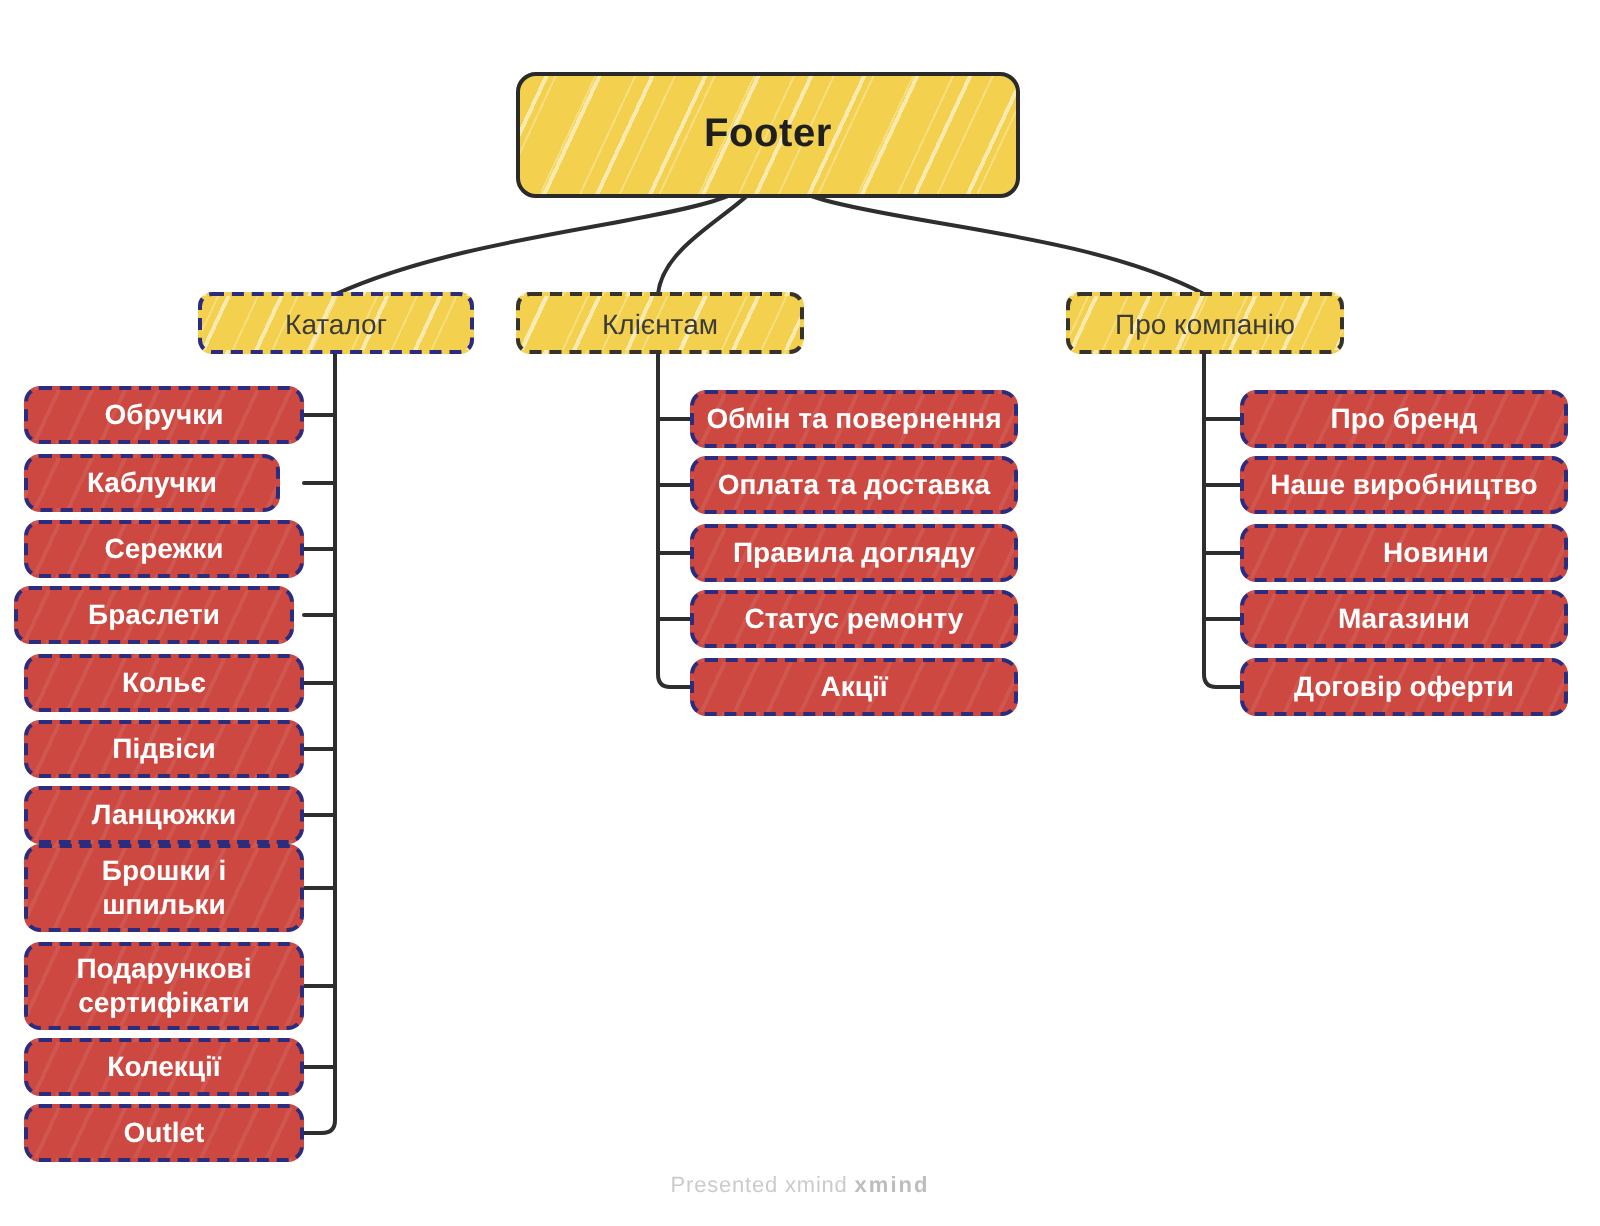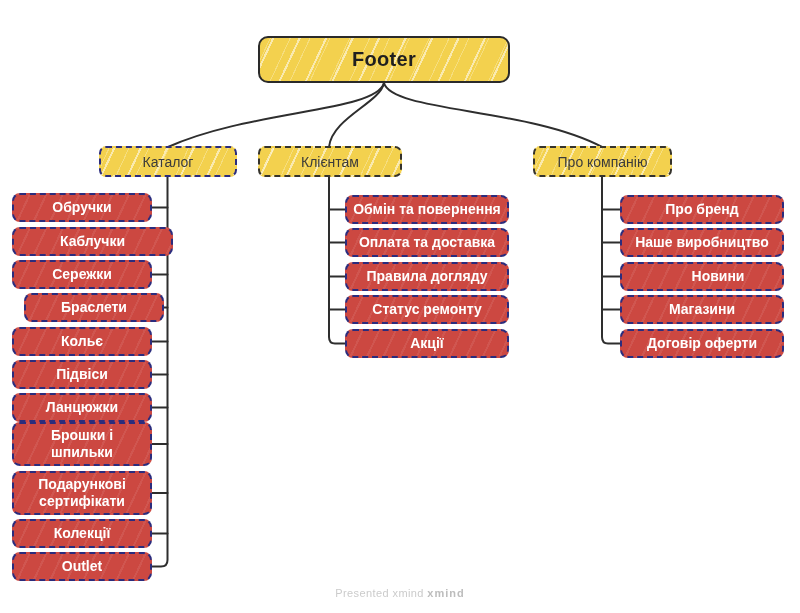--- a/index.html
+++ b/index.html
@@ -77,44 +77,44 @@
     <path d="M329 276.5 L345 276.5"></path>
     <path d="M329 309.5 L345 309.5"></path>
 
     <path d="M602 177 L602 337 Q602 343.5 608 343.5 L620 343.5"></path>
     <path d="M602 209.5 L620 209.5"></path>
     <path d="M602 242.5 L620 242.5"></path>
     <path d="M602 276.5 L620 276.5"></path>
     <path d="M602 309.5 L620 309.5"></path>
   </svg>
 
-  <div class="node yellow root" style="left:258px;top:36px;width:252px;height:47px;justify-content:center;">
+  <div class="node yellow root" style="left:258px;top:36px;width:252px;height:63px;justify-content:center;">
     <span>Footer</span>
   </div>
 
   <div class="node yellow branch selected" style="left:99px;top:146px;width:138px;height:31px;">
     <span>Каталог</span>
   </div>
   <div class="node yellow branch" style="left:258px;top:146px;width:144px;height:31px;">
     <span>Клієнтам</span>
   </div>
   <div class="node yellow branch" style="left:533px;top:146px;width:139px;height:31px;">
     <span>Про компанію</span>
   </div>
 
   <div class="node child" style="left:12px;top:193px;width:140px;height:29px;">
       <span>Обручки</span>
     </div>
-  <div class="node child" style="left:12px;top:227px;width:161px;height:29px;">
+  <div class="node child" style="left:12px;top:227px;width:128px;height:29px;">
       <span>Каблучки</span>
     </div>
   <div class="node child" style="left:12px;top:260px;width:140px;height:29px;">
       <span>Сережки</span>
     </div>
-  <div class="node child" style="left:24px;top:293px;width:140px;height:29px;">
+  <div class="node child" style="left:7px;top:293px;width:140px;height:29px;">
       <span>Браслети</span>
     </div>
   <div class="node child" style="left:12px;top:360px;width:140px;height:29px;">
       <span>Підвіси</span>
     </div>
   <div class="node child" style="left:12px;top:327px;width:140px;height:29px;">
       <span>Кольє</span>
     </div>
   <div class="node child" style="left:12px;top:393px;width:140px;height:29px;">
       <span>Ланцюжки</span>

